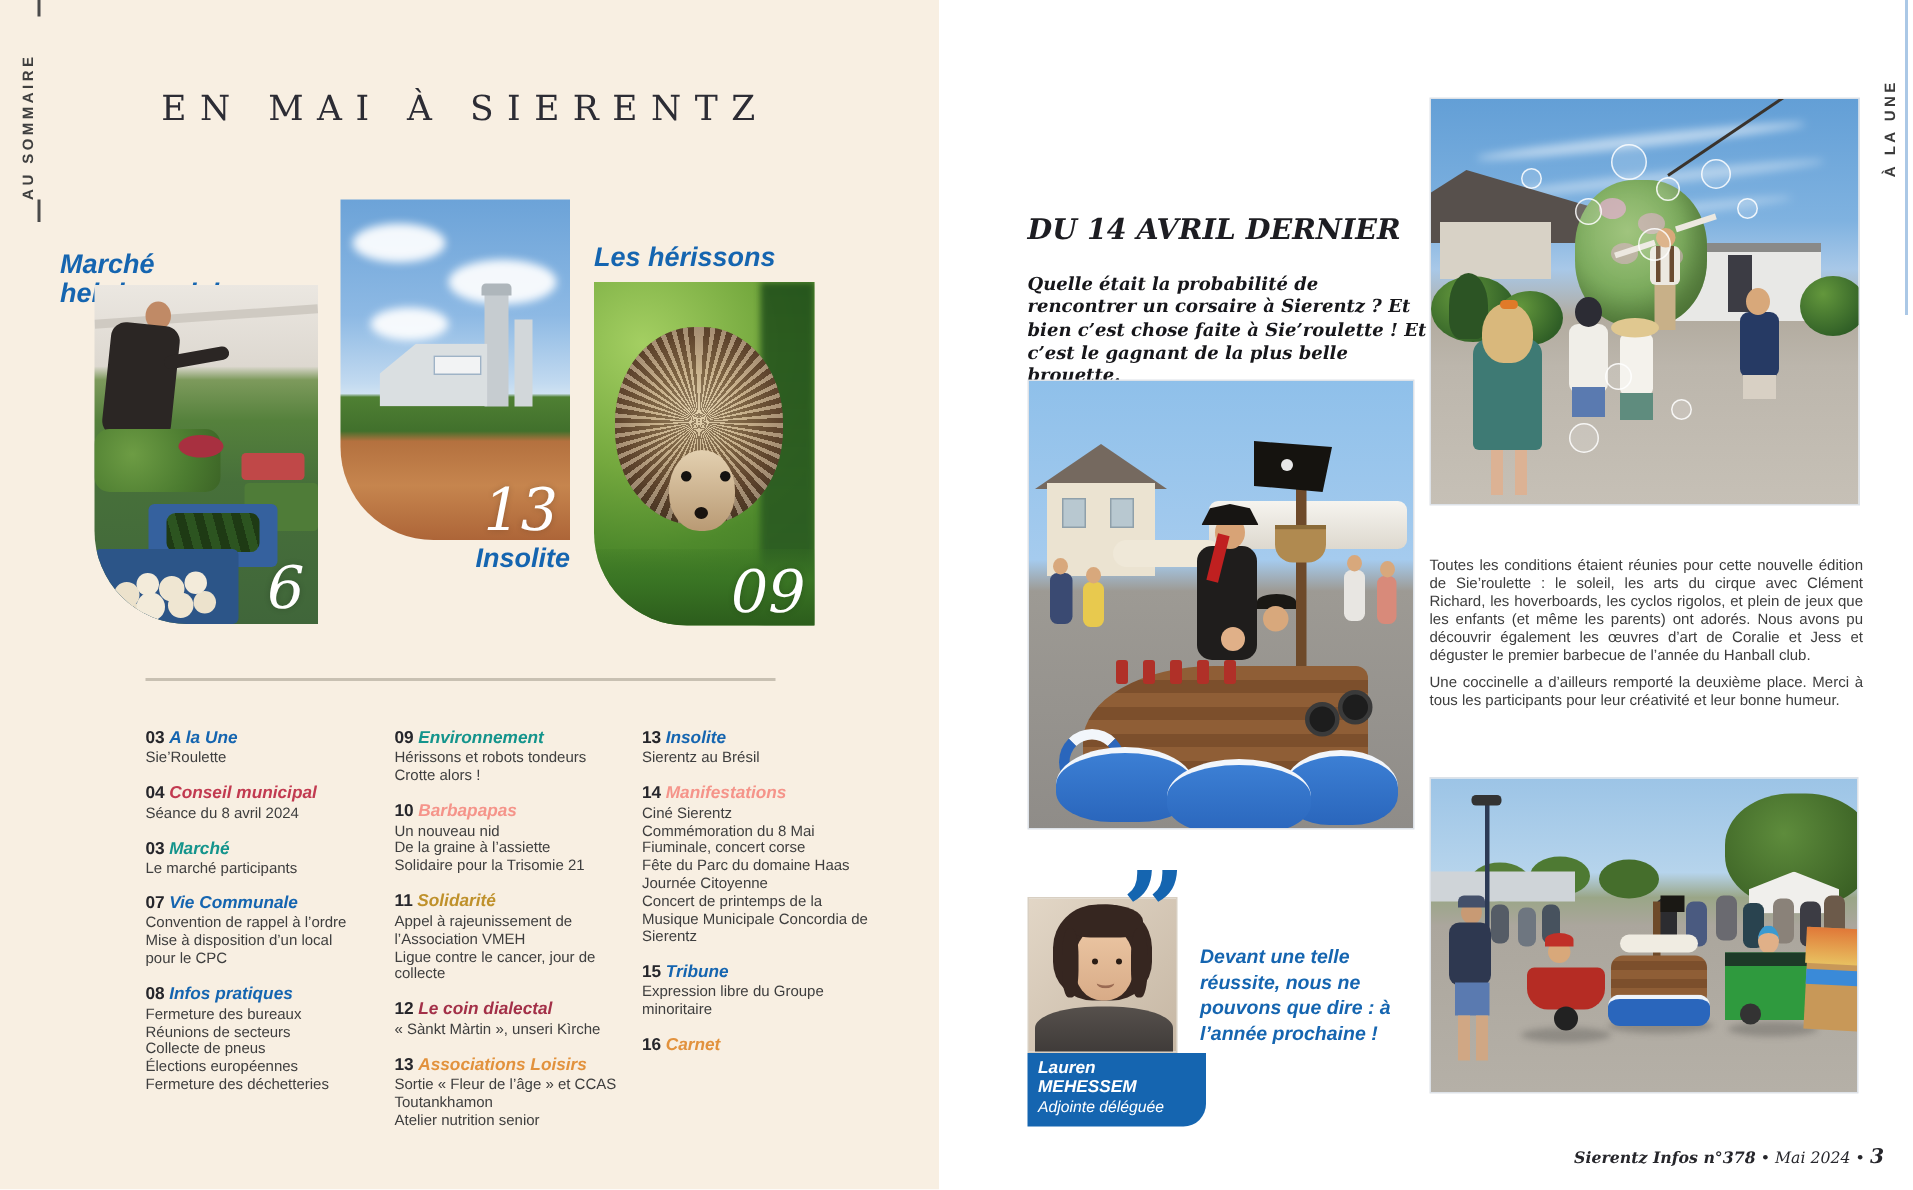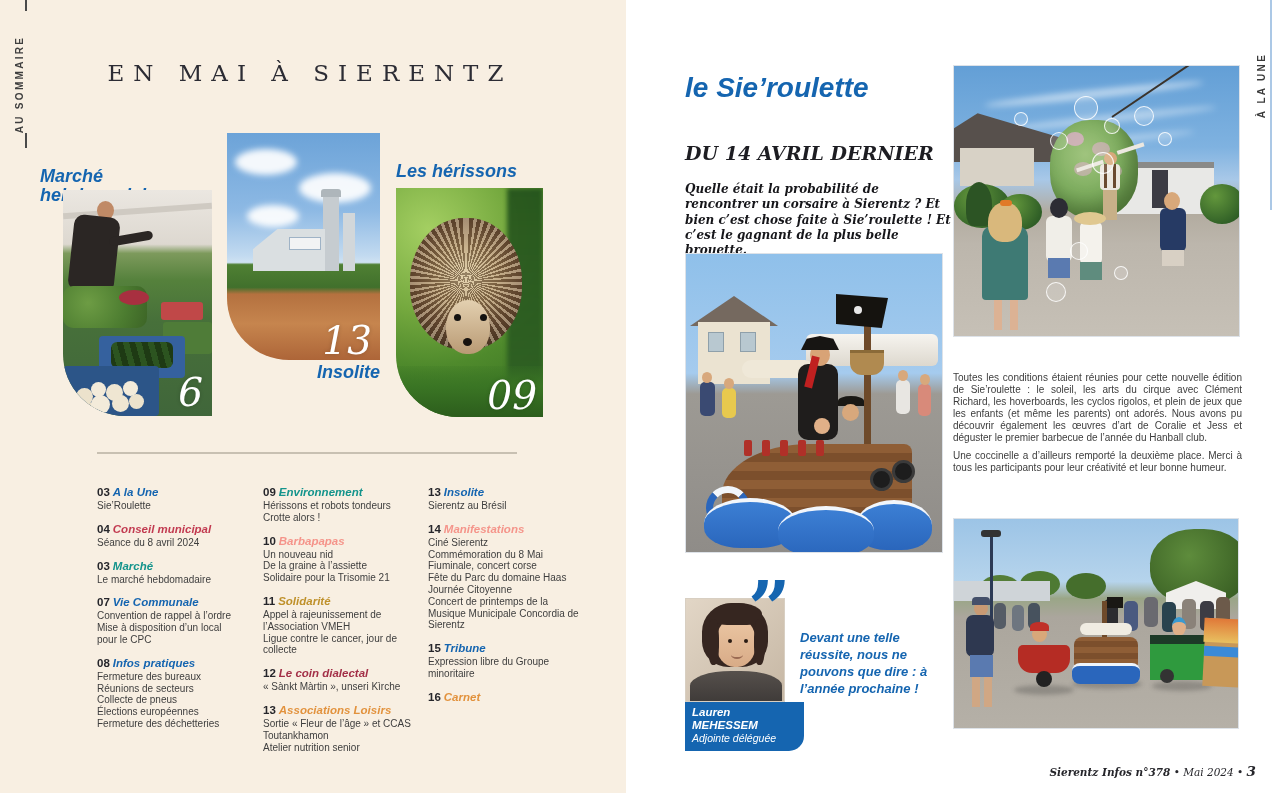--- a/index.html
+++ b/index.html
@@ -315,21 +315,21 @@
         <div class="toc-item">
           <div class="toc-head"><span class="toc-num">03</span><span class="toc-title" style="color: rgb(21, 101, 176);">A la Une</span></div>
           <div class="toc-entry">Sie’Roulette</div>
         </div>
         <div class="toc-item">
           <div class="toc-head"><span class="toc-num">04</span><span class="toc-title" style="color: rgb(194, 58, 80);">Conseil municipal</span></div>
           <div class="toc-entry">Séance du 8 avril 2024</div>
         </div>
         <div class="toc-item">
           <div class="toc-head"><span class="toc-num">03</span><span class="toc-title" style="color: rgb(20, 148, 140);">Marché</span></div>
-          <div class="toc-entry">Le marché hebdomadaire</div>
+          <div class="toc-entry">Le marché participants</div>
         </div>
         <div class="toc-item">
           <div class="toc-head"><span class="toc-num">07</span><span class="toc-title" style="color: rgb(21, 101, 176);">Vie Communale</span></div>
           <div class="toc-entry">Convention de rappel à l’ordre</div>
           <div class="toc-entry">Mise à disposition d’un local pour le CPC</div>
         </div>
         <div class="toc-item">
           <div class="toc-head"><span class="toc-num">08</span><span class="toc-title" style="color: rgb(21, 101, 176);">Infos pratiques</span></div>
           <div class="toc-entry">Fermeture des bureaux</div>
           <div class="toc-entry">Réunions de secteurs</div>
@@ -387,21 +387,20 @@
           <div class="toc-head"><span class="toc-num">16</span><span class="toc-title" style="color: rgb(226, 146, 61);">Carnet</span></div>
         </div>
       </div>
   </div>
 </div>
 
 <div class="edge-rule-r"></div>
 <div class="edge-label-r">À LA UNE</div>
 
 <div class="headline">
-  <div>le Sie’roulette</div>
 </div>
 <div class="subhead">DU 14 AVRIL DERNIER</div>
 <div class="intro">Quelle était la probabilité de rencontrer un corsaire à Sierentz ? Et bien c’est chose faite à Sie’roulette ! Et c’est le gagnant de la plus belle brouette.</div>
 
 <div class="photo-r ph-pirate">
   <div class="sh pr-roof"></div>
   <div class="sh pr-house"></div>
   <div class="sh pr-win pr-w1"></div>
   <div class="sh pr-win pr-w2"></div>
   <div class="sh pr-canopy"></div>

